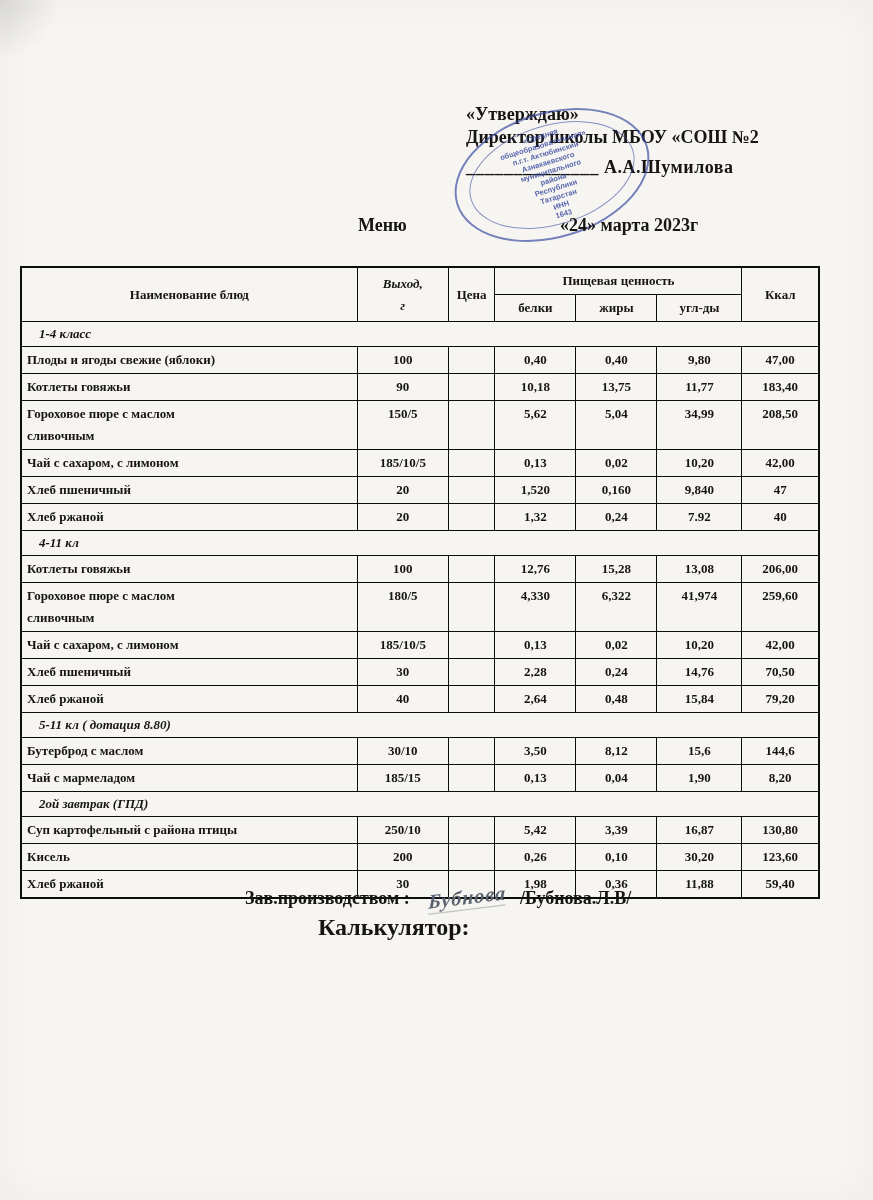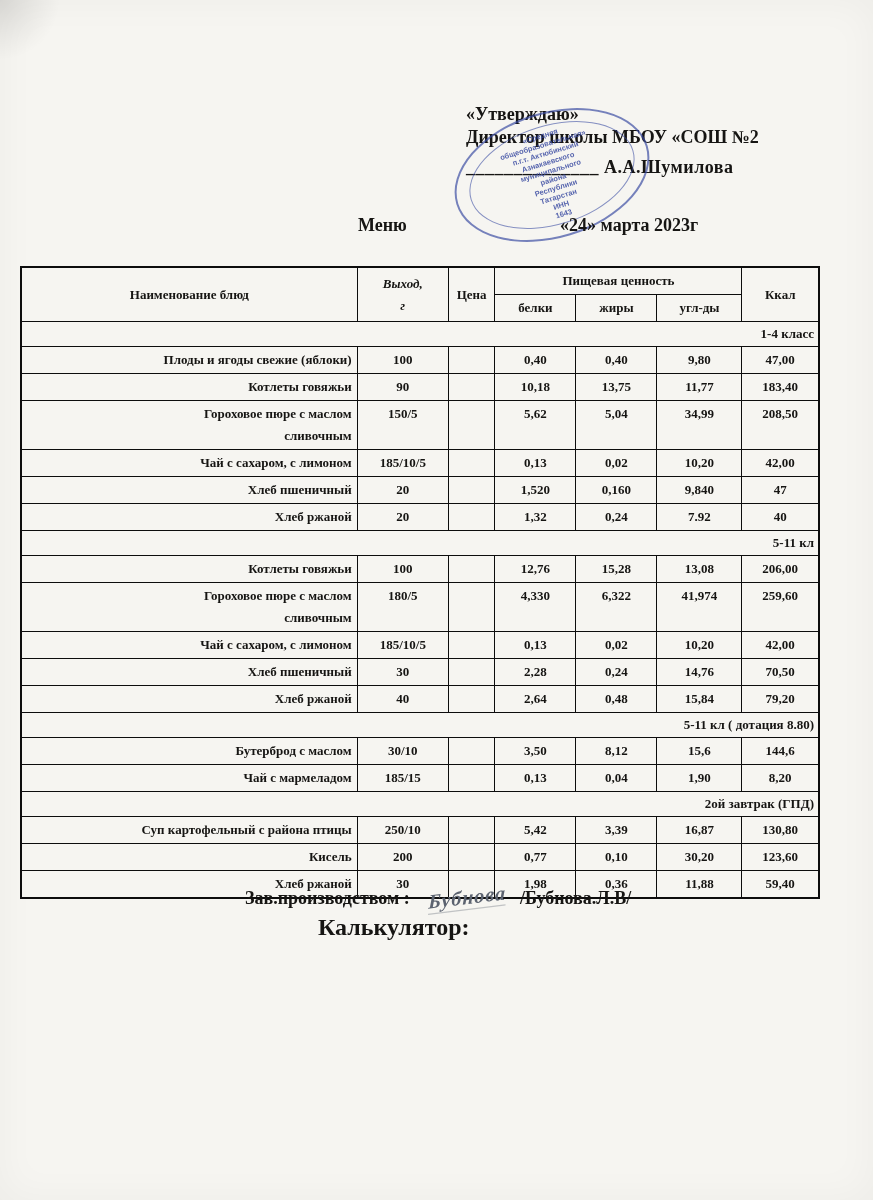--- a/index.html
+++ b/index.html
@@ -58,23 +58,23 @@
     border-collapse:collapse;
     border:2px solid #0d0d0d;
     font-size:13px;font-weight:bold;
   }
   table.menu th,table.menu td{
     border:1.5px solid #0d0d0d;
     padding:2px 5px;
     line-height:22px;
   }
   table.menu th{text-align:center;vertical-align:middle;}
-  td.c-name{text-align:right;padding-left:7px;white-space:pre-line;vertical-align:top;}
+  td.c-name{text-align:left;padding-left:7px;white-space:pre-line;vertical-align:top;}
   td.c-num{text-align:center;vertical-align:top;}
-  tr.section-row td{text-align:right;padding:1px 4px;}
+  tr.section-row td{text-align:left;padding:1px 17px;font-style:italic;}
   th.pre{white-space:pre-line;line-height:21px;font-style:italic;}
   col.col-name{width:332px;}
   col.col-out{width:90px;}
   col.col-price{width:46px;}
   col.col-prot{width:80px;}
   col.col-fat{width:80px;}
   col.col-carb{width:84px;}
   col.col-kcal{width:76px;}
   
   .footer1{
@@ -206,21 +206,21 @@
         <tr>
           <td class="c-name">Хлеб ржаной</td>
           <td class="c-num">20</td>
           <td class="c-num"></td>
           <td class="c-num">1,32</td>
           <td class="c-num">0,24</td>
           <td class="c-num">7.92</td>
           <td class="c-num">40</td>
         </tr>
         <tr class="section-row">
-          <td colspan="7">5-11 кл</td>
+          <td colspan="7">4-11 кл</td>
         </tr>
         <tr>
           <td class="c-name">Котлеты говяжьи</td>
           <td class="c-num">100</td>
           <td class="c-num"></td>
           <td class="c-num">12,76</td>
           <td class="c-num">15,28</td>
           <td class="c-num">13,08</td>
           <td class="c-num">206,00</td>
         </tr>
@@ -291,21 +291,21 @@
           <td class="c-num"></td>
           <td class="c-num">5,42</td>
           <td class="c-num">3,39</td>
           <td class="c-num">16,87</td>
           <td class="c-num">130,80</td>
         </tr>
         <tr>
           <td class="c-name">Кисель</td>
           <td class="c-num">200</td>
           <td class="c-num"></td>
-          <td class="c-num">0,77</td>
+          <td class="c-num">0,26</td>
           <td class="c-num">0,10</td>
           <td class="c-num">30,20</td>
           <td class="c-num">123,60</td>
         </tr>
         <tr>
           <td class="c-name">Хлеб ржаной</td>
           <td class="c-num">30</td>
           <td class="c-num"></td>
           <td class="c-num">1,98</td>
           <td class="c-num">0,36</td>

